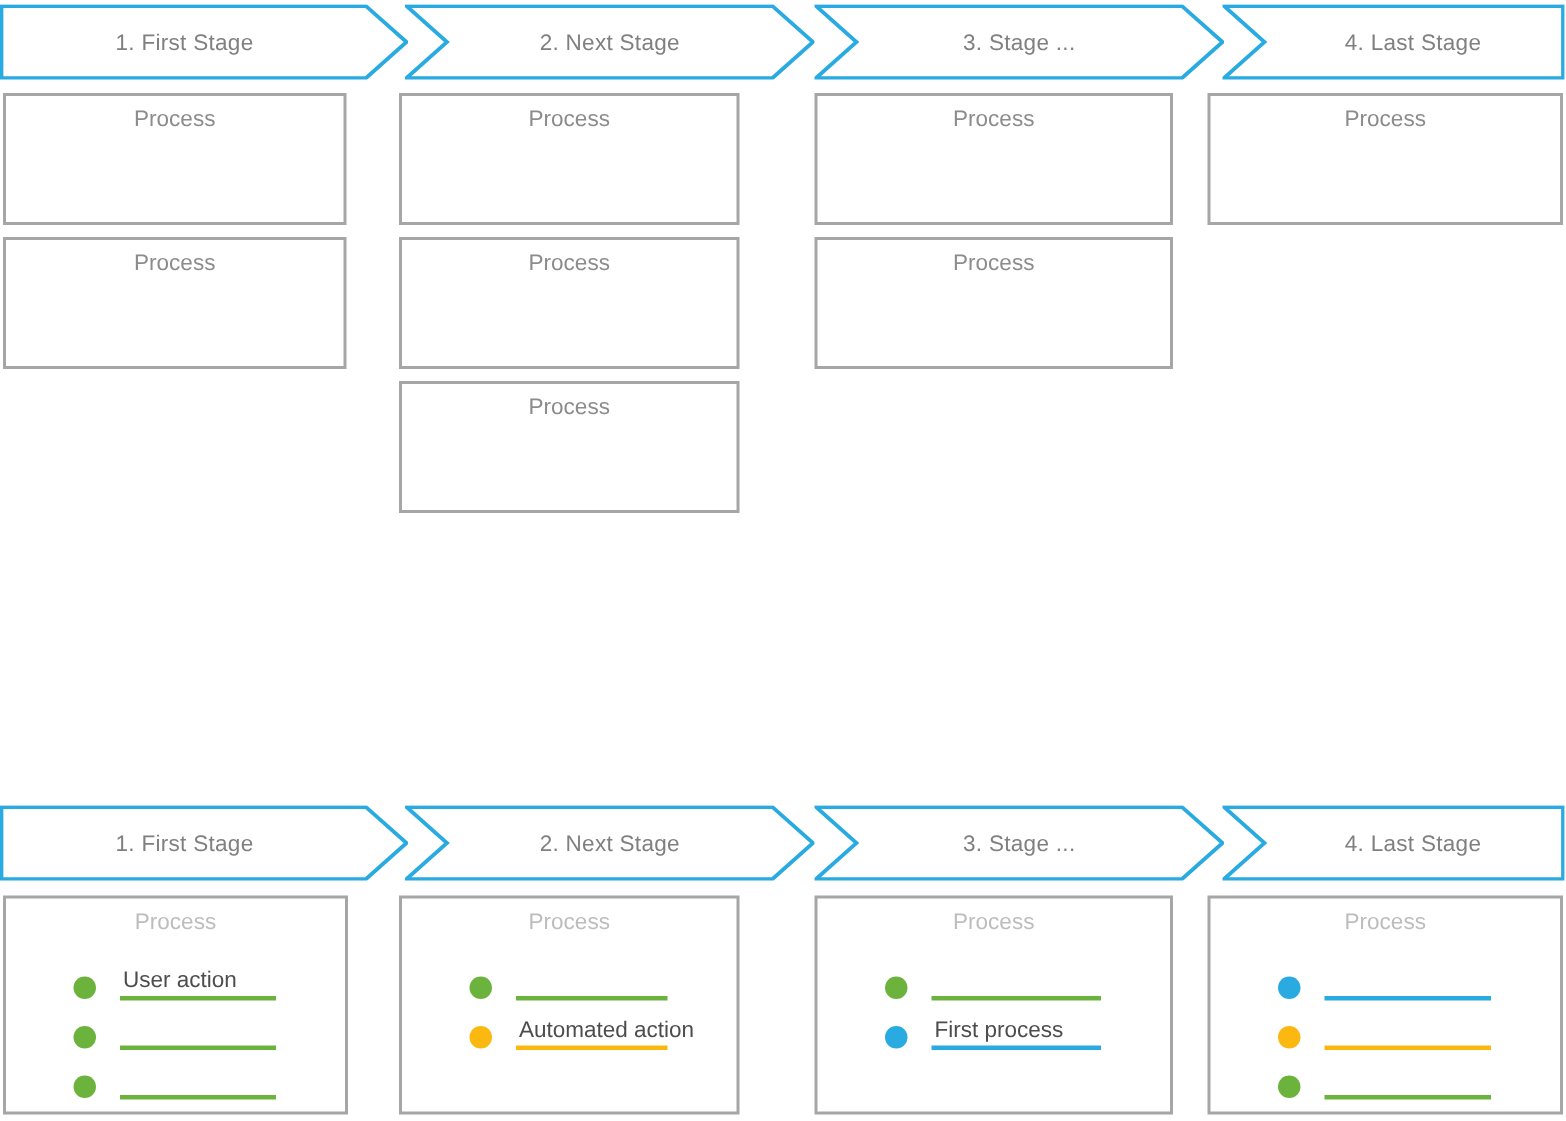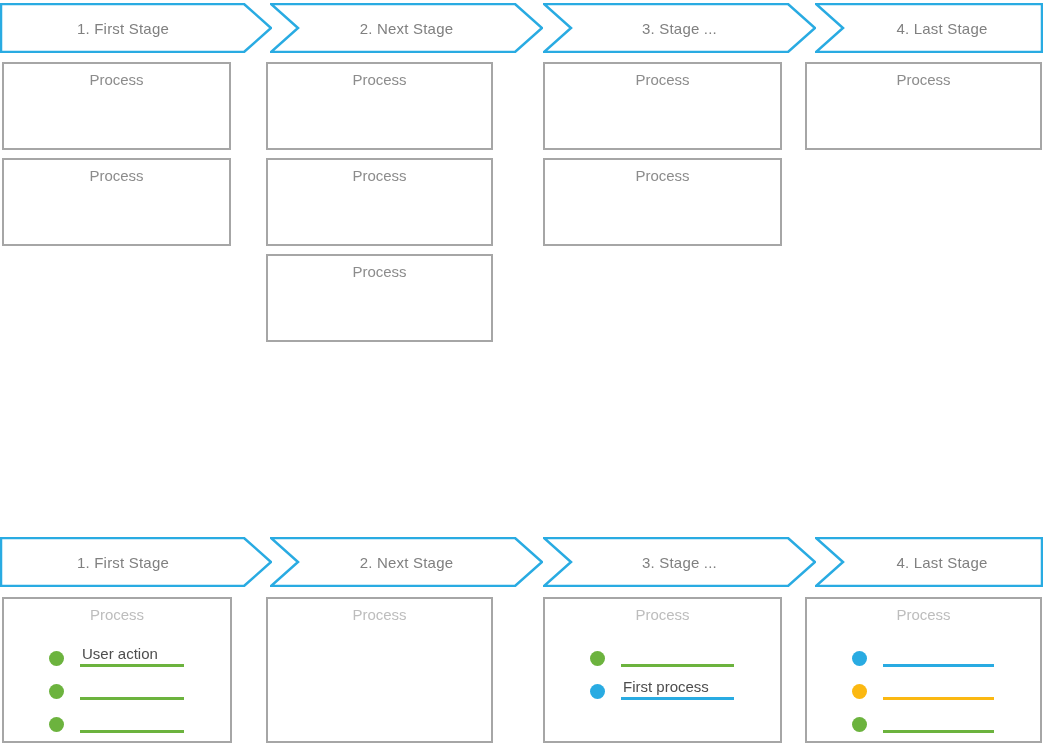--- a/index.html
+++ b/index.html
@@ -207,20 +207,32 @@
         <div class="item c-green">
           <span class="dot"></span>
           <span class="bar"></span>
           <span class="item-text"></span>
         </div>
       </div>
     </div>
 
     <div class="dbox" style="left:266px; width:227px">
       <div class="dbox-title">Process</div>
+      <div class="items">
+        <div class="item c-green">
+          <span class="dot"></span>
+          <span class="bar"></span>
+          <span class="item-text"></span>
+        </div>
+        <div class="item c-yellow">
+          <span class="dot"></span>
+          <span class="bar"></span>
+          <span class="item-text">Automated action</span>
+        </div>
+      </div>
     </div>
 
     <div class="dbox" style="left:543px; width:239px">
       <div class="dbox-title">Process</div>
       <div class="items">
         <div class="item c-green">
           <span class="dot"></span>
           <span class="bar"></span>
           <span class="item-text"></span>
         </div>

